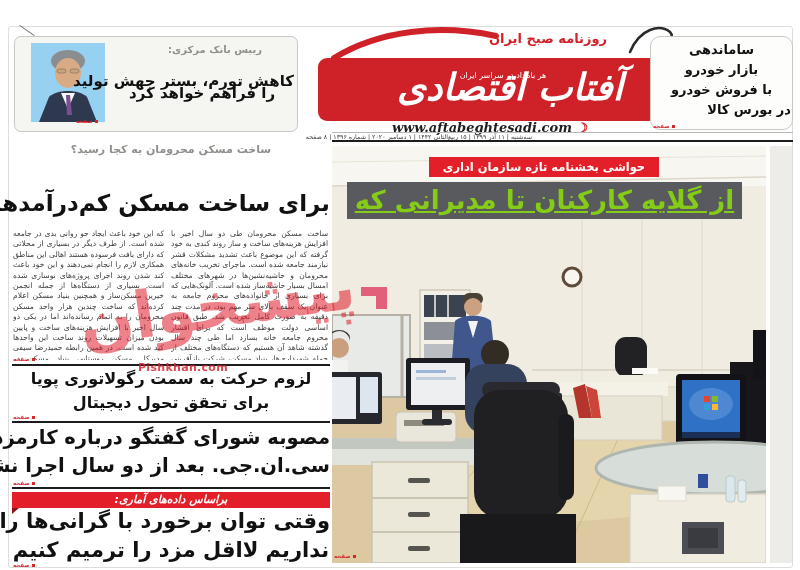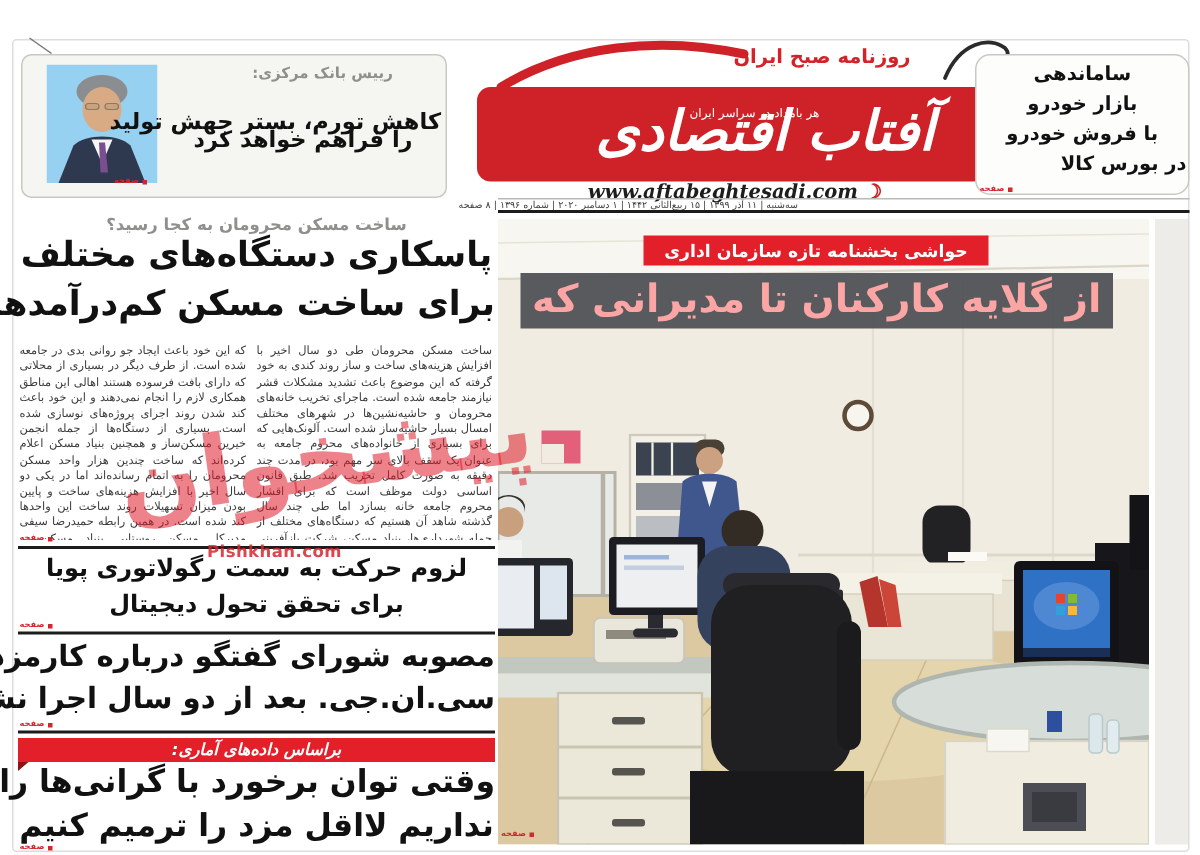--- a/index.html
+++ b/index.html
@@ -7,21 +7,21 @@
   .abs{position:absolute;}
   .rtl{direction:rtl;}
   .page-sheet{left:8px;top:26px;width:785px;height:542px;background:#ffffff;border:1px solid #dddddb;border-radius:3px;box-sizing:border-box;}
   .margin-strip{left:770px;top:146px;width:22px;height:417px;background:#edecE8;}
   .card{background:#f5f5f2;border:1px solid #c9c9c4;border-radius:7px;box-sizing:border-box;}
   .kicker-gray{color:#8f8f8b;font-weight:bold;text-align:center;white-space:nowrap;}
   .h-black{color:#111;font-weight:bold;text-align:center;white-space:nowrap;letter-spacing:-0.3px;}
   .rule{background:#1c1c1c;height:2px;}
   .thin-rule{background:#b9b9b5;height:1px;}
   .red-strip{background:#e3202a;color:#fff;font-weight:bold;text-align:center;}
-  .bar{background:rgba(82,83,88,0.96);color:#fca5a5;font-weight:bold;text-align:center;white-space:nowrap;}
+  .bar{background:rgba(82,83,88,0.96);color:#84cc16;font-weight:bold;text-align:center;white-space:nowrap;text-decoration:underline;}
   .pmark{display:flex;align-items:center;gap:2px;color:#d4262c;font-size:5.5px;font-weight:bold;direction:rtl;}
   .pdot{width:3px;height:3px;background:#d4262c;display:inline-block;}
   .logo-box{background:#cf2128;border-radius:9px;}
   .logo-text{color:#fff;font-weight:bold;font-style:italic;text-align:center;white-space:nowrap;}
   .logo-tagline{color:#fff;text-align:center;white-space:nowrap;}
   .pretitle{color:#d42229;font-weight:bold;text-align:center;white-space:nowrap;}
   .site-url{font-family:"DejaVu Serif",serif;font-style:italic;font-weight:bold;color:#1d1d1d;text-align:center;white-space:nowrap;}
   .crescent{color:#cf2128;font-style:normal;}
   .dateline{font-size:6.3px;color:#3a3a3a;white-space:nowrap;overflow:hidden;text-align:right;}
   .body-col{font-size:7.6px;line-height:10.4px;text-align:justify;color:#3b3b3b;overflow:hidden;}
@@ -195,21 +195,20 @@
   </svg>
 
   <div class="abs red-strip rtl" style="left:429px;top:157px;width:230px;height:20px;font-size:11.5px;line-height:20px;">حواشی بخشنامه تازه سازمان اداری کشور</div>
   <div class="abs bar rtl" style="left:347px;top:182px;width:395px;height:37px;font-size:26px;line-height:37px;">از گلایه کارکنان تا مدیرانی که</div>
   <div class="abs pmark" style="left:334px;top:553px;">
       <span class="pdot"></span>
       <span>صفحه</span>
     </div>
 
   <div class="abs kicker-gray rtl" style="left:12px;top:143px;width:318px;font-size:11px;">ساخت مسکن محرومان به کجا رسید؟</div>
-  <div class="abs h-black rtl" style="left:12px;top:157px;width:318px;font-size:23px;">پاسکاری دستگاه‌های مختلف</div>
   <div class="abs h-black rtl" style="left:12px;top:190px;width:318px;font-size:23px;">برای ساخت مسکن کم‌درآمدها</div>
   <div class="abs body-col rtl" style="left:171px;top:229px;width:157px;height:131px;">ساخت مسکن محرومان طی دو سال اخیر با افزایش هزینه‌های ساخت و ساز روند کندی به خود گرفته که این موضوع باعث تشدید مشکلات قشر نیازمند جامعه شده است. ماجرای تخریب خانه‌های محرومان و حاشیه‌نشین‌ها در شهرهای مختلف امسال بسیار حاشیه‌ساز شده است. آلونک‌هایی که برای بسیاری از خانواده‌های محروم جامعه به عنوان یک سقف بالای سر مهم بود، در مدت چند دقیقه به صورت کامل تخریب شد. طبق قانون اساسی دولت موظف است که برای اقشار محروم جامعه خانه بسازد اما طی چند سال گذشته شاهد آن هستیم که دستگاه‌های مختلف از جمله شهرداری‌ها، بنیاد مسکن، شرکت بازآفرینی شهری و سایر دستگاه‌ها نه تنها اقدامی در این بخش انجام نمی‌دهند بلکه در بخش‌های مختلف هم اقدام به تخریب واحدهای مسکونی می‌کنند</div>
   <div class="abs body-col rtl" style="left:13px;top:229px;width:151px;height:131px;">که این خود باعث ایجاد جو روانی بدی در جامعه شده است. از طرف دیگر در بسیاری از محلاتی که دارای بافت فرسوده هستند اهالی این مناطق همکاری لازم را انجام نمی‌دهند و این خود باعث کند شدن روند اجرای پروژه‌های نوسازی شده است. بسیاری از دستگاه‌ها از جمله انجمن خیرین مسکن‌ساز و همچنین بنیاد مسکن اعلام کرده‌اند که ساخت چندین هزار واحد مسکن محرومان را به اتمام رسانده‌اند اما در یکی دو سال اخیر با افزایش هزینه‌های ساخت و پایین بودن میزان تسهیلات روند ساخت این واحدها کند شده است. در همین رابطه حمیدرضا سیفی مدیرکل مسکن روستایی بنیاد مسکن در گفت‌وگو با خبرنگار اقتصادی باشگاه خبرنگاران جوان با بیان اینکه از سال ۹۴ همواره مشغول ساخت مسکن برای محرومان...</div>
   <div class="abs pmark" style="left:13px;top:356px;">
       <span class="pdot"></span>
       <span>صفحه</span>
     </div>
   <div class="abs rule" style="left:12px;top:364px;width:318px;"></div>
 
   <div class="abs h-black rtl" style="left:12px;top:369px;width:318px;font-size:16px;">لزوم حرکت به سمت رگولاتوری پویا</div>

